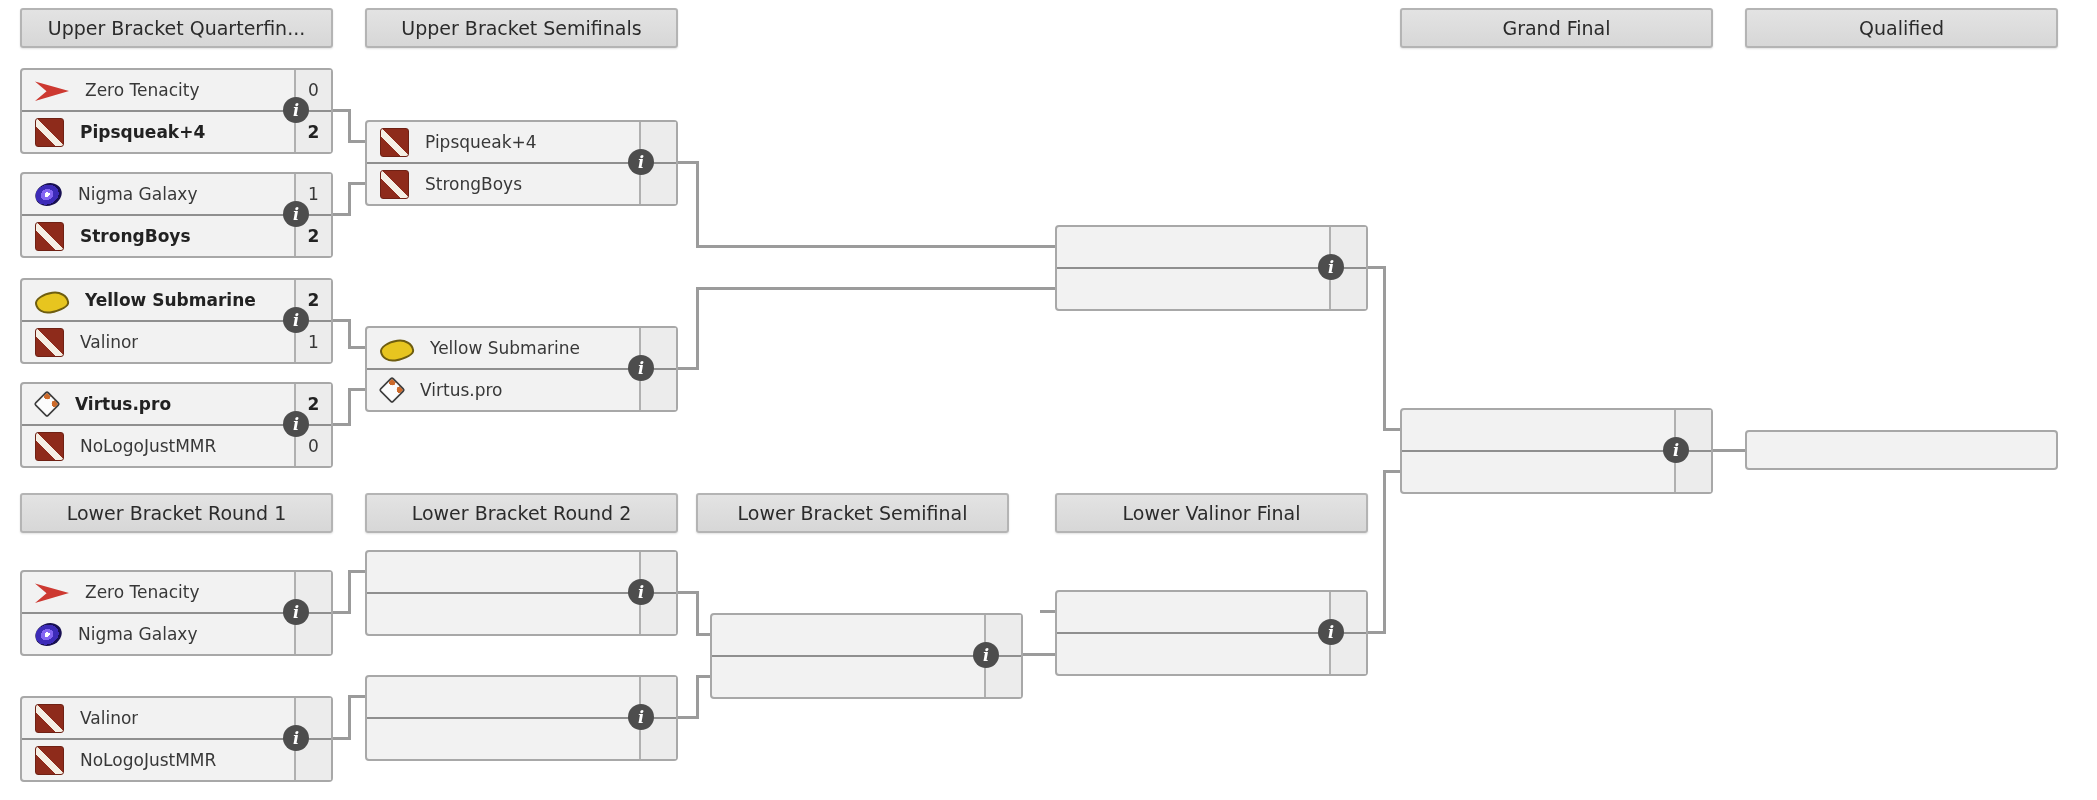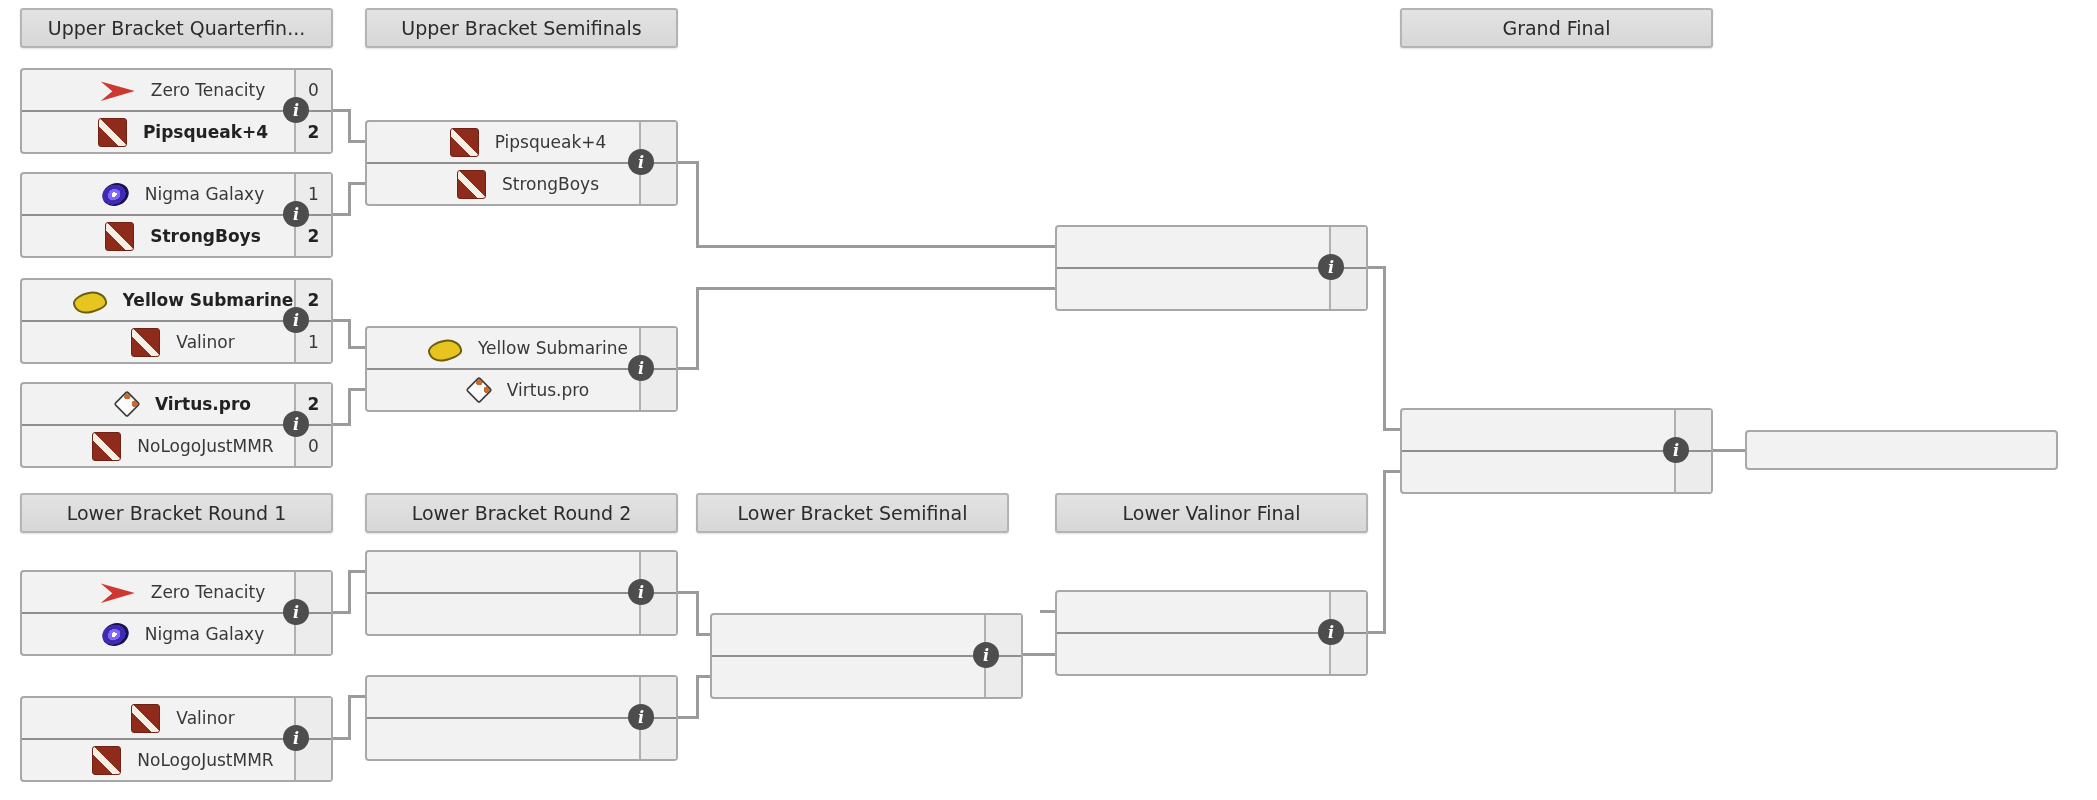--- a/index.html
+++ b/index.html
@@ -14,21 +14,21 @@
     border:2px solid #b4b4b4;border-radius:3px;
     display:flex;align-items:center;justify-content:center;
     font-size:19px;color:#2b2b2b;white-space:nowrap;overflow:hidden;
     box-shadow:0 1px 2px rgba(0,0,0,.12);
   }
   
   .match{
     position:absolute;width:313px;box-sizing:border-box;
     background:#f2f2f2;border:2px solid #a8a8a8;border-radius:4px;
   }
-  .trow{height:40px;display:flex;align-items:center;position:relative;justify-content:center;}
+  .trow{height:40px;display:flex;align-items:center;position:relative;}
   .trow.bottom{border-top:2px solid #8f8f8f;}
   .tname{margin-left:16px;font-size:17px;white-space:nowrap;overflow:hidden;max-width:190px;}
   .tscore{
     position:absolute;right:0;top:0;bottom:0;width:35px;
     border-left:2px solid #b0b0b0;background:#ececec;
     display:flex;align-items:center;justify-content:center;font-size:17px;
   }
   .trow[data-winner="true"] .tname,
   .trow[data-winner="true"] .tscore{font-weight:bold;color:#222;}
   .info{
@@ -74,20 +74,21 @@
   }
 </style>
 </head>
 <body>
 
 <div id="bracket-root">
 
   <div class="col-header" style="left:20px;top:8px">Upper Bracket Quarterfin...</div>
   <div class="col-header" style="left:365px;top:8px">Upper Bracket Semifinals</div>
   <div class="col-header" style="left:1400px;top:8px">Grand Final</div>
+  <div class="col-header" style="left:1745px;top:8px">Qualified</div>
   <div class="col-header" style="left:20px;top:493px">Lower Bracket Round 1</div>
   <div class="col-header" style="left:365px;top:493px">Lower Bracket Round 2</div>
   <div class="col-header" style="left:696px;top:493px">Lower Bracket Semifinal</div>
   <div class="col-header" style="left:1055px;top:493px">Lower Valinor Final</div>
 
   <div class="ch" style="left:333px;top:109px;width:16px"></div>
   <div class="cv" style="left:348px;top:109px;height:34px"></div>
   <div class="ch" style="left:349px;top:140px;width:16px"></div>
   <div class="ch" style="left:333px;top:213px;width:16px"></div>
   <div class="cv" style="left:348px;top:182px;height:34px"></div>

